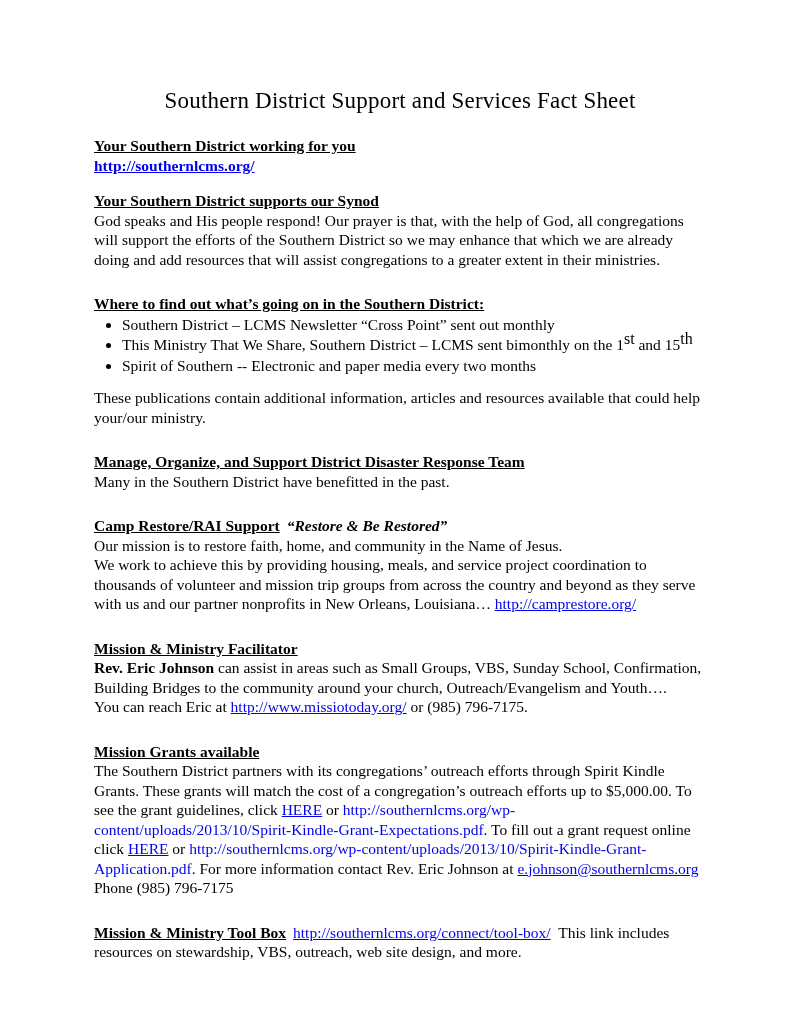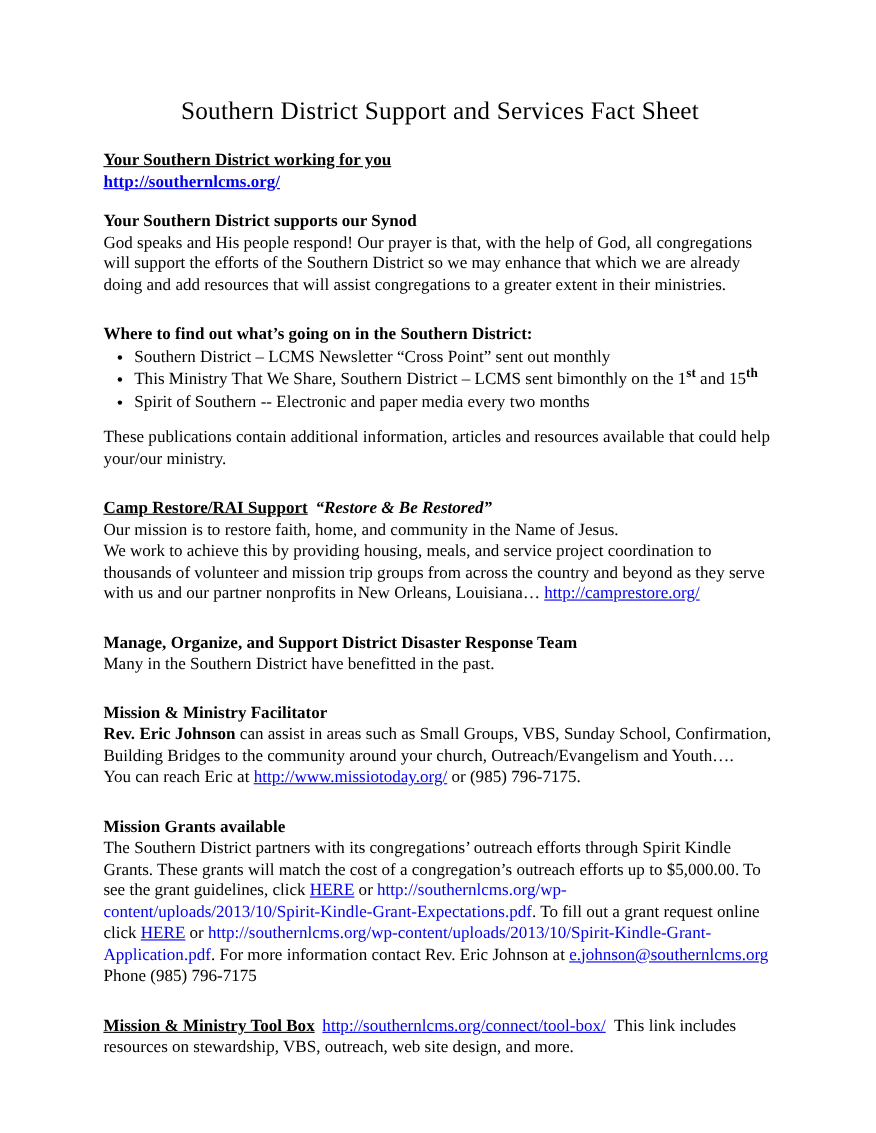--- a/index.html
+++ b/index.html
@@ -31,20 +31,21 @@
     font-weight: bold;
     text-decoration: underline;
   }
   .line, .h, .bullets {
     font-size: 15.5px;
     line-height: 19.5px;
     overflow-wrap: break-word;
   }
   .h {
     font-weight: bold;
+    text-decoration: underline;
   }
   .h-inline {
     font-weight: bold;
     text-decoration: underline;
     margin-right: 7px;
   }
   .sec { margin-bottom: 25px; }
   .sec-last { margin-bottom: 0; }
   .bullets {
     list-style: disc;
@@ -64,24 +65,23 @@
     color: var(--link, #0000EE);
     text-decoration: none;
     cursor: pointer;
   }
   .tagline-em {
     font-weight: bold;
     font-style: italic;
   }
   .name-bold { font-weight: bold; }
   sup {
-    font-size: 12px;
+    font-size: 16px;
     vertical-align: super;
     line-height: 0;
-    font-weight: bold;
   }
   .toolbox-link { margin-right: 4px; }
 </style>
 </head>
 <body style="color: rgb(0, 0, 0); background: rgb(255, 255, 255);">
 
 <div class="page">
 
   <h1 class="doc-title">Southern District Support and Services Fact Sheet</h1>
 
@@ -99,28 +99,28 @@
     <div class="h">Where to find out what’s going on in the Southern District:</div>
     <ul class="bullets">
       <li><span>Southern District – LCMS Newsletter “Cross Point” sent out monthly</span></li>
       <li><span>This Ministry That We Share, Southern District – LCMS sent bimonthly on the 1</span><sup>st</sup><span> and 15</span><sup>th</sup></li>
       <li><span>Spirit of Southern -- Electronic and paper media every two months</span></li>
     </ul>
     <p class="line note">These publications contain additional information, articles and resources available that could help your/our ministry.</p>
   </section>
 
   <section class="sec">
+    <div class="h">Manage, Organize, and Support District Disaster Response Team</div>
+    <p class="line">Many in the Southern District have benefitted in the past.</p>
+  </section>
+
+  <section class="sec">
     <div class="line"><span class="h-inline">Camp Restore/RAI Support</span><span class="tagline-em">“Restore &amp; Be Restored”</span></div>
     <p class="line">Our mission is to restore faith, home, and community in the Name of Jesus.</p>
     <p class="line"><span>We work to achieve this by providing housing, meals, and service project coordination to thousands of volunteer and mission trip groups from across the country and beyond as they serve with us and our partner nonprofits in New Orleans, Louisiana… </span><a class="link">http://camprestore.org/</a></p>
-  </section>
-
-  <section class="sec">
-    <div class="h">Manage, Organize, and Support District Disaster Response Team</div>
-    <p class="line">Many in the Southern District have benefitted in the past.</p>
   </section>
 
   <section class="sec">
     <div class="h">Mission &amp; Ministry Facilitator</div>
     <p class="line"><span class="name-bold">Rev. Eric Johnson</span><span> can assist in areas such as Small Groups, VBS, Sunday School, Confirmation, Building Bridges to the community around your church, Outreach/Evangelism and Youth….</span></p>
     <p class="line"><span>You can reach Eric at </span><a class="link">http://www.missiotoday.org/</a><span> or (985) 796-7175.</span></p>
   </section>
 
   <section class="sec">
     <div class="h">Mission Grants available</div>

